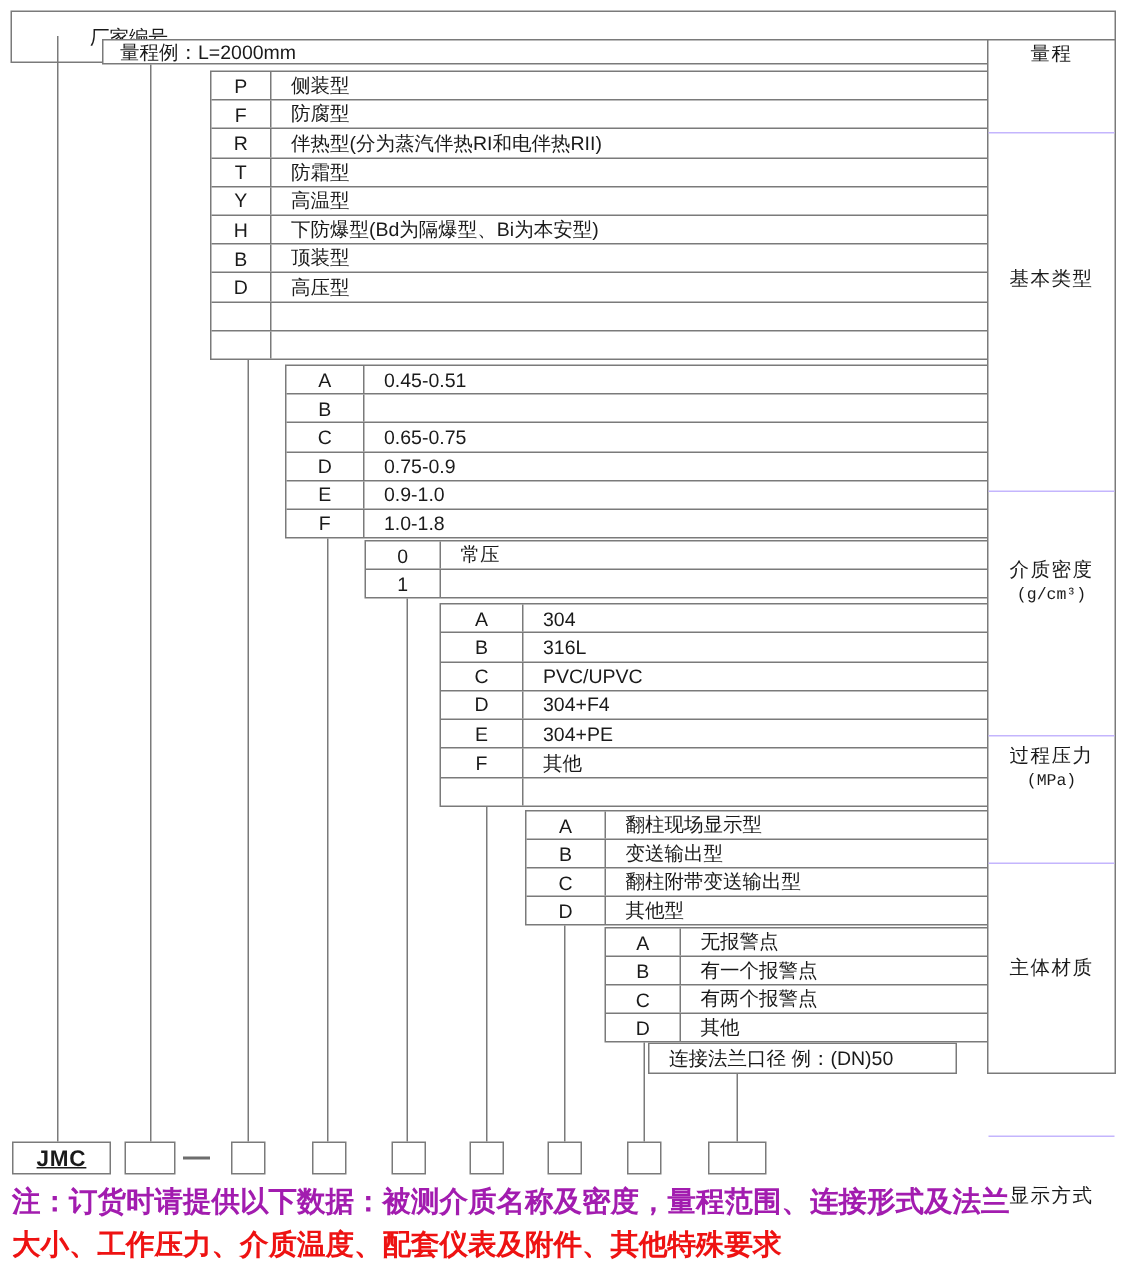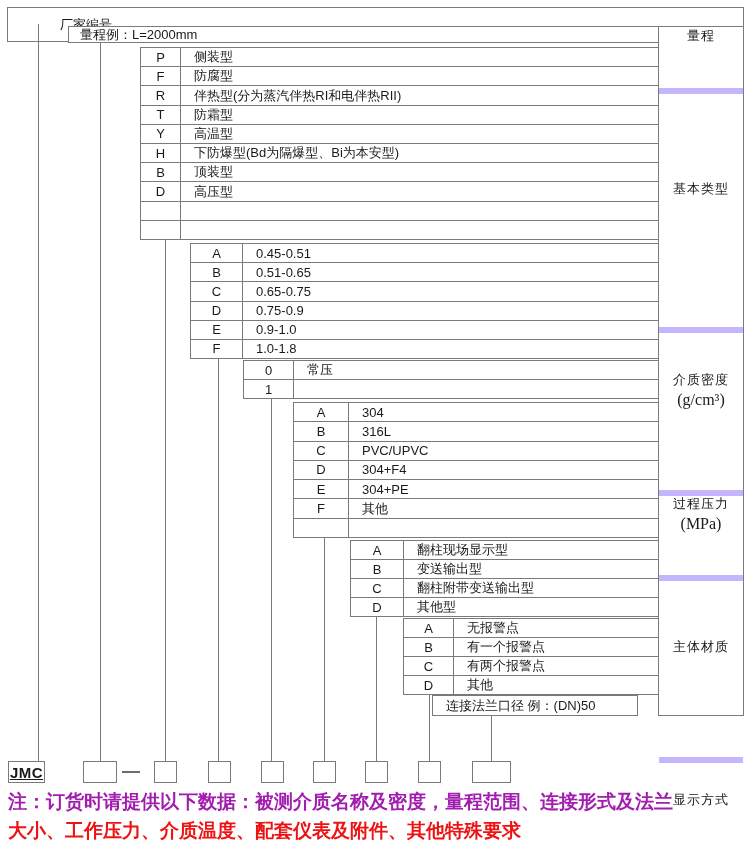--- a/index.html
+++ b/index.html
@@ -18,24 +18,24 @@
   .tbl-basic .code{width:39px}
   .tbl-density .code{width:51px}
   .tbl-pressure .code{width:49px}
   .tbl-material .code{width:54px}
   .tbl-display .code{width:52px}
   .tbl-alarm .code{width:49px}
   .labelcol{position:absolute;left:658px;top:26px;width:86px;height:690px;
     border:1px solid #7a7a7a;box-sizing:border-box;background:#fff;
     display:flex;flex-direction:column;gap:44px;}
   .lsec{display:flex;flex-direction:column;align-items:center;justify-content:center;
-    border-top:6px solid #c4b5fd;font-family:"Liberation Serif", serif;font-size:13px;
+    border-top:1px solid #c4b5fd;font-family:"Liberation Serif", serif;font-size:13px;
     letter-spacing:1px;box-sizing:border-box;flex:0 0 auto;}
   .lsec:first-child{border-top:none;}
-  .lsec .sub{font-size:16px;letter-spacing:0;margin-top:2px;}
+  .lsec .sub{font-size:11px;letter-spacing:0;margin-top:2px;font-family:Liberation Mono, monospace;}
   .flange-row{display:flex;align-items:center;font-size:13px;}
   .vline{position:absolute;width:1px;background:#7a7a7a;}
   .dash{position:absolute;height:2px;background:#6d6d6d;}
   .cbox{position:absolute;top:761px;height:22px;border:1px solid #7a7a7a;
     box-sizing:border-box;background:#fff;display:flex;align-items:center;justify-content:center;}
   .jmc{font-weight:bold;font-size:15px;letter-spacing:0.5px;}
   .note{position:absolute;left:8px;width:738px;font-size:19px;font-weight:bold;
     line-height:24px;white-space:nowrap;}
 </style>
 </head>
@@ -93,21 +93,20 @@
     </div>
   </div>
 
   <div class="tbl tbl-density" style="left:190px;top:243px;width:469px;height:116px;">
     <div class="trow">
       <div class="code">A</div>
       <div class="val">0.45-0.51</div>
     </div>
     <div class="trow">
       <div class="code">B</div>
-      <div class="val">0.51-0.65</div>
     </div>
     <div class="trow">
       <div class="code">C</div>
       <div class="val">0.65-0.75</div>
     </div>
     <div class="trow">
       <div class="code">D</div>
       <div class="val">0.75-0.9</div>
     </div>
     <div class="trow">
@@ -235,21 +234,21 @@
   <div class="vline" style="left:38px;top:24px;height:738px;"></div>
   <div class="vline" style="left:100px;top:43px;height:719px;"></div>
   <div class="vline" style="left:165px;top:240px;height:522px;"></div>
   <div class="vline" style="left:218px;top:359px;height:403px;"></div>
   <div class="vline" style="left:271px;top:399px;height:363px;"></div>
   <div class="vline" style="left:324px;top:538px;height:224px;"></div>
   <div class="vline" style="left:376px;top:617px;height:145px;"></div>
   <div class="vline" style="left:429px;top:695px;height:67px;"></div>
   <div class="vline" style="left:491px;top:716px;height:46px;"></div>
 
-  <div class="cbox jmc" style="left:8px;width:37px;text-decoration:underline;">
+  <div class="cbox jmc" style="left:8px;width:66px;text-decoration:underline;">
     <span>JMC</span>
   </div>
   <div class="cbox" style="left:83px;width:34px;"></div>
   <div class="dash" style="left:122px;top:771px;width:18px;"></div>
   <div class="cbox" style="left:154px;width:23px;"></div>
   <div class="cbox" style="left:208px;width:23px;"></div>
   <div class="cbox" style="left:261px;width:23px;"></div>
   <div class="cbox" style="left:313px;width:23px;"></div>
   <div class="cbox" style="left:365px;width:23px;"></div>
   <div class="cbox" style="left:418px;width:23px;"></div>

